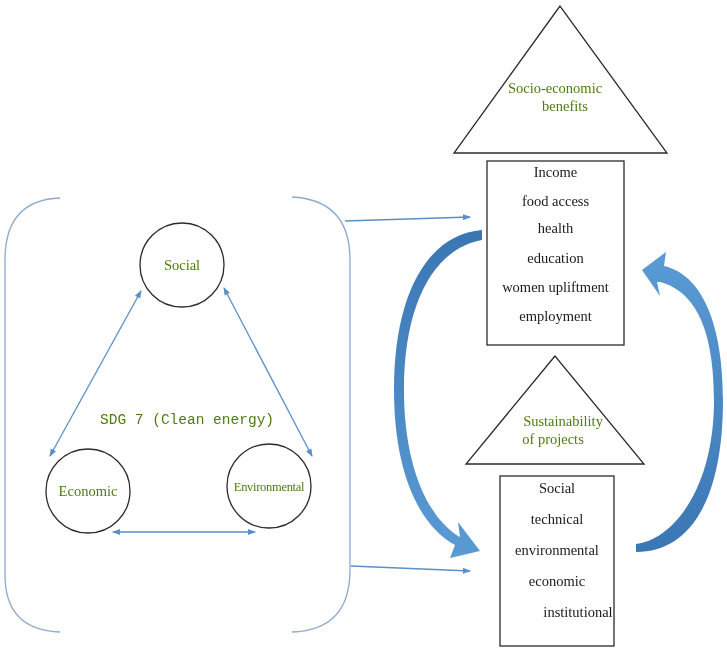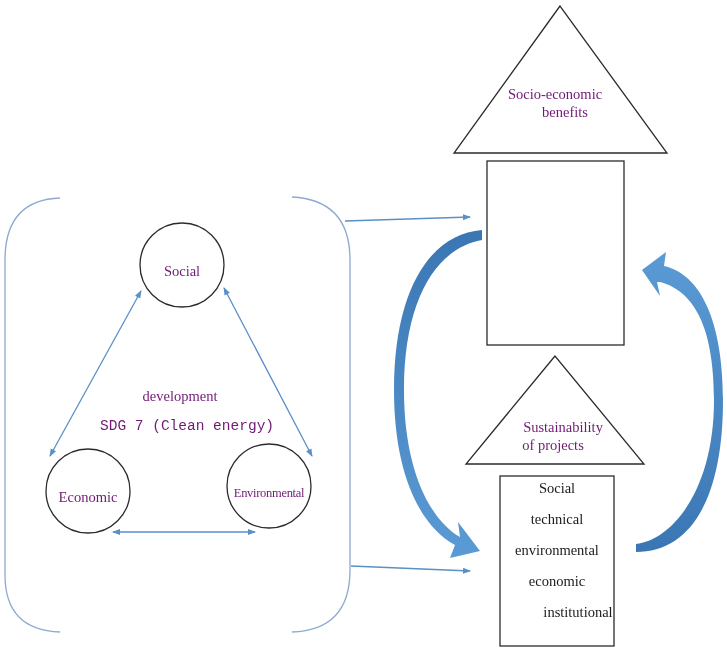--- a/index.html
+++ b/index.html
@@ -11,23 +11,22 @@
       overflow: hidden;
       font-family: "Liberation Serif", "DejaVu Serif", serif;
       color: #1a1a1a;
     }
     svg#diagram { position: absolute; left: 0; top: 0; }
     .lbl {
       position: absolute;
       text-align: center;
       font-size: 14.5px;
       line-height: 17px;
-      color: #701a75;
+      color: #4d7c0f;
       white-space: nowrap;
-      margin-top: 6px;
     }
     .lbl-sm { font-size: 12.5px; }
     .box-list {
       position: absolute;
       margin: 0; padding: 0;
       list-style: none;
       text-align: center;
       font-size: 14.5px;
       color: #1a1a1a;
     }
@@ -89,26 +88,33 @@
              C714,320 690,290 660,282
              L657,282 L660,296 L642,270 L666,252 L664,266
              C700,274 723,320 723,400
              C723,500 690,552 636,552 Z" fill="url(#gradR)" stroke="none"></path>
   </svg>
 
   <div class="lbl" style="left:140px; top:257px; width:84px;">Social</div>
   <div class="lbl" style="left:46px; top:483px; width:84px;">Economic</div>
   <div class="lbl lbl-sm" style="left:227px; top:479px; width:84px; letter-spacing:-0.3px;">Environmental</div>
 
-  <div class="lbl" style="left:110px; top:382px; width:140px;">development</div>
   <div class="lbl" style="left:100px; top:412px; width:160px;font-family:Liberation Mono, monospace;">SDG 7 (Clean energy)</div>
 
   <div class="lbl" style="left:500px; top:80px; width:110px;">Socio-economic</div>
   <div class="lbl" style="left:500px; top:98px; width:130px;">benefits</div>
 
+  <ul class="box-list" style="left:487px; top:164px; width:137px;">
+    <li style="height:29px;">Income</li>
+    <li style="height:27px;">food access</li>
+    <li style="height:30px;">health</li>
+    <li style="height:29px;">education</li>
+    <li style="height:29px;">women upliftment</li>
+    <li style="height:27px;">employment</li>
+  </ul>
 
   <div class="lbl" style="left:508px; top:413px; width:110px;">Sustainability</div>
   <div class="lbl" style="left:503px; top:431px; width:100px;">of projects</div>
 
   <ul class="box-list" style="left:500px; top:480px; width:114px;">
     <li style="height:31px;">Social</li>
     <li style="height:31px;">technical</li>
     <li style="height:31px;">environmental</li>
     <li style="height:31px;">economic</li>
     <li style="height:31px;padding-left:42px;">institutional</li>

